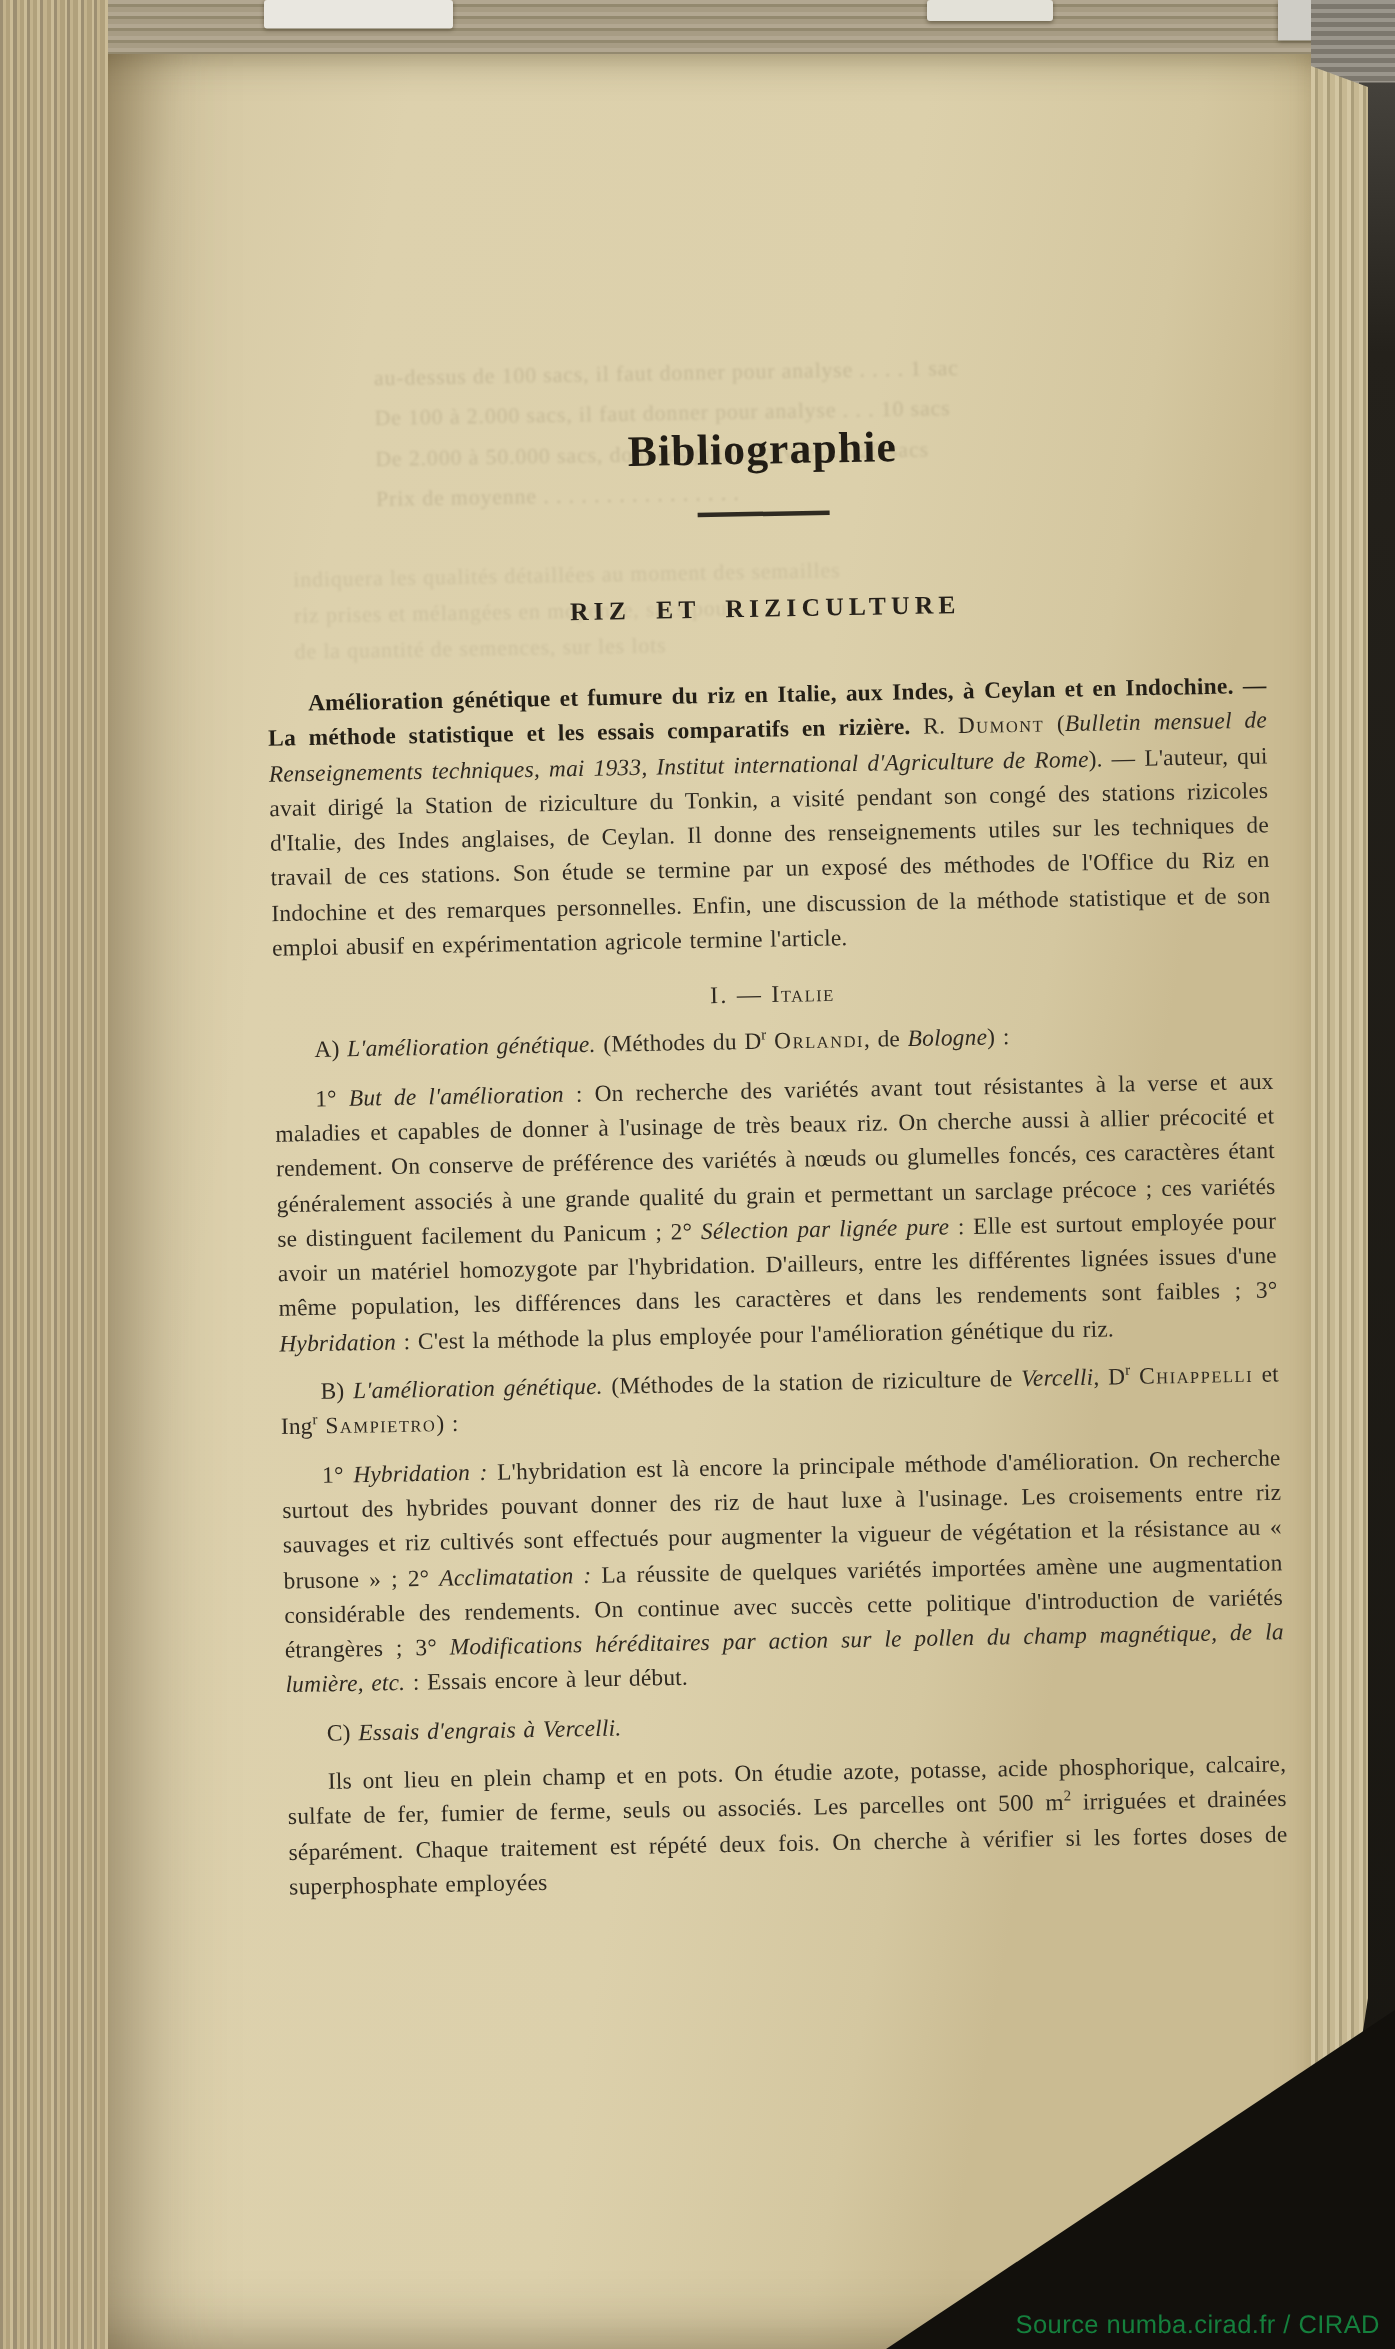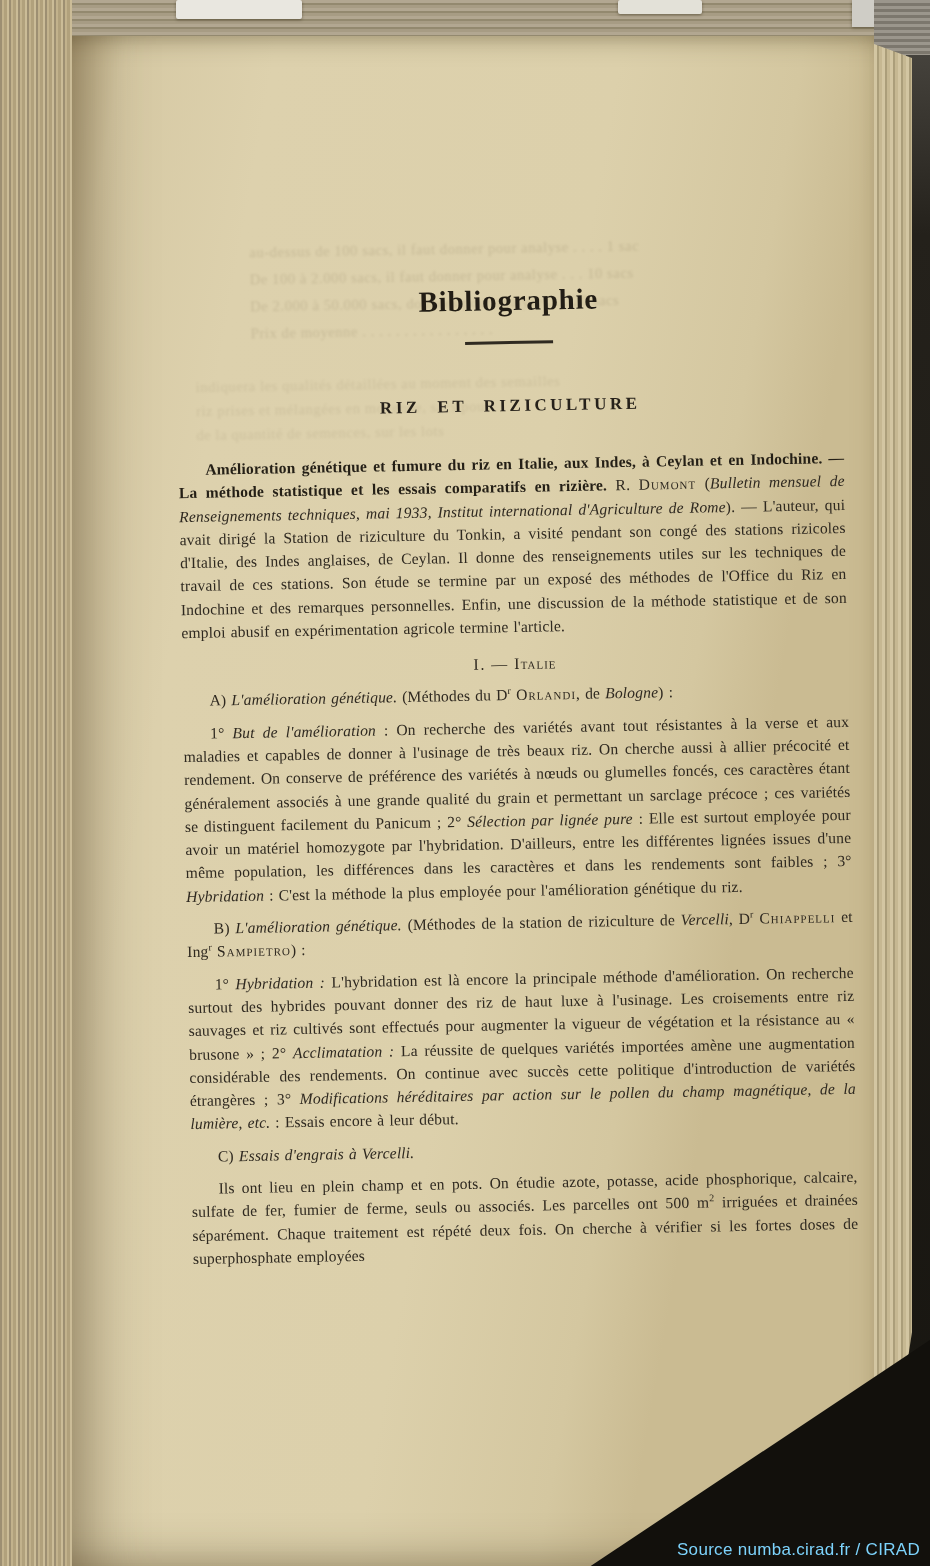--- a/index.html
+++ b/index.html
@@ -44,21 +44,21 @@
       inset -18px 0 28px -16px rgba(120,100,60,.4),
       inset 0 -34px 40px -26px rgba(60,46,20,.35);
   }
   .corner-dark{
     position:absolute;left:540px;top:1340px;width:390px;height:226px;
     background:#12100c;
     clip-path:polygon(100% 0,100% 100%,13% 100%);
   }
   .watermark{
     position:absolute;right:10px;bottom:6px;
-    color:#7dd3fc;font-family:"Liberation Sans",sans-serif;
+    color:#15803d;font-family:"Liberation Sans",sans-serif;
     font-size:17px;letter-spacing:.3px;
   }
   
   .ghost{
     position:absolute;color:#6e5f41;white-space:nowrap;
     transform:rotate(-1deg);filter:blur(.8px);
     font-size:14.5px;line-height:27px;letter-spacing:.6px;
   }
   .ghost1{left:250px;top:236px;opacity:.20;}
   .ghost2{left:196px;top:372px;opacity:.14;line-height:24px;}

